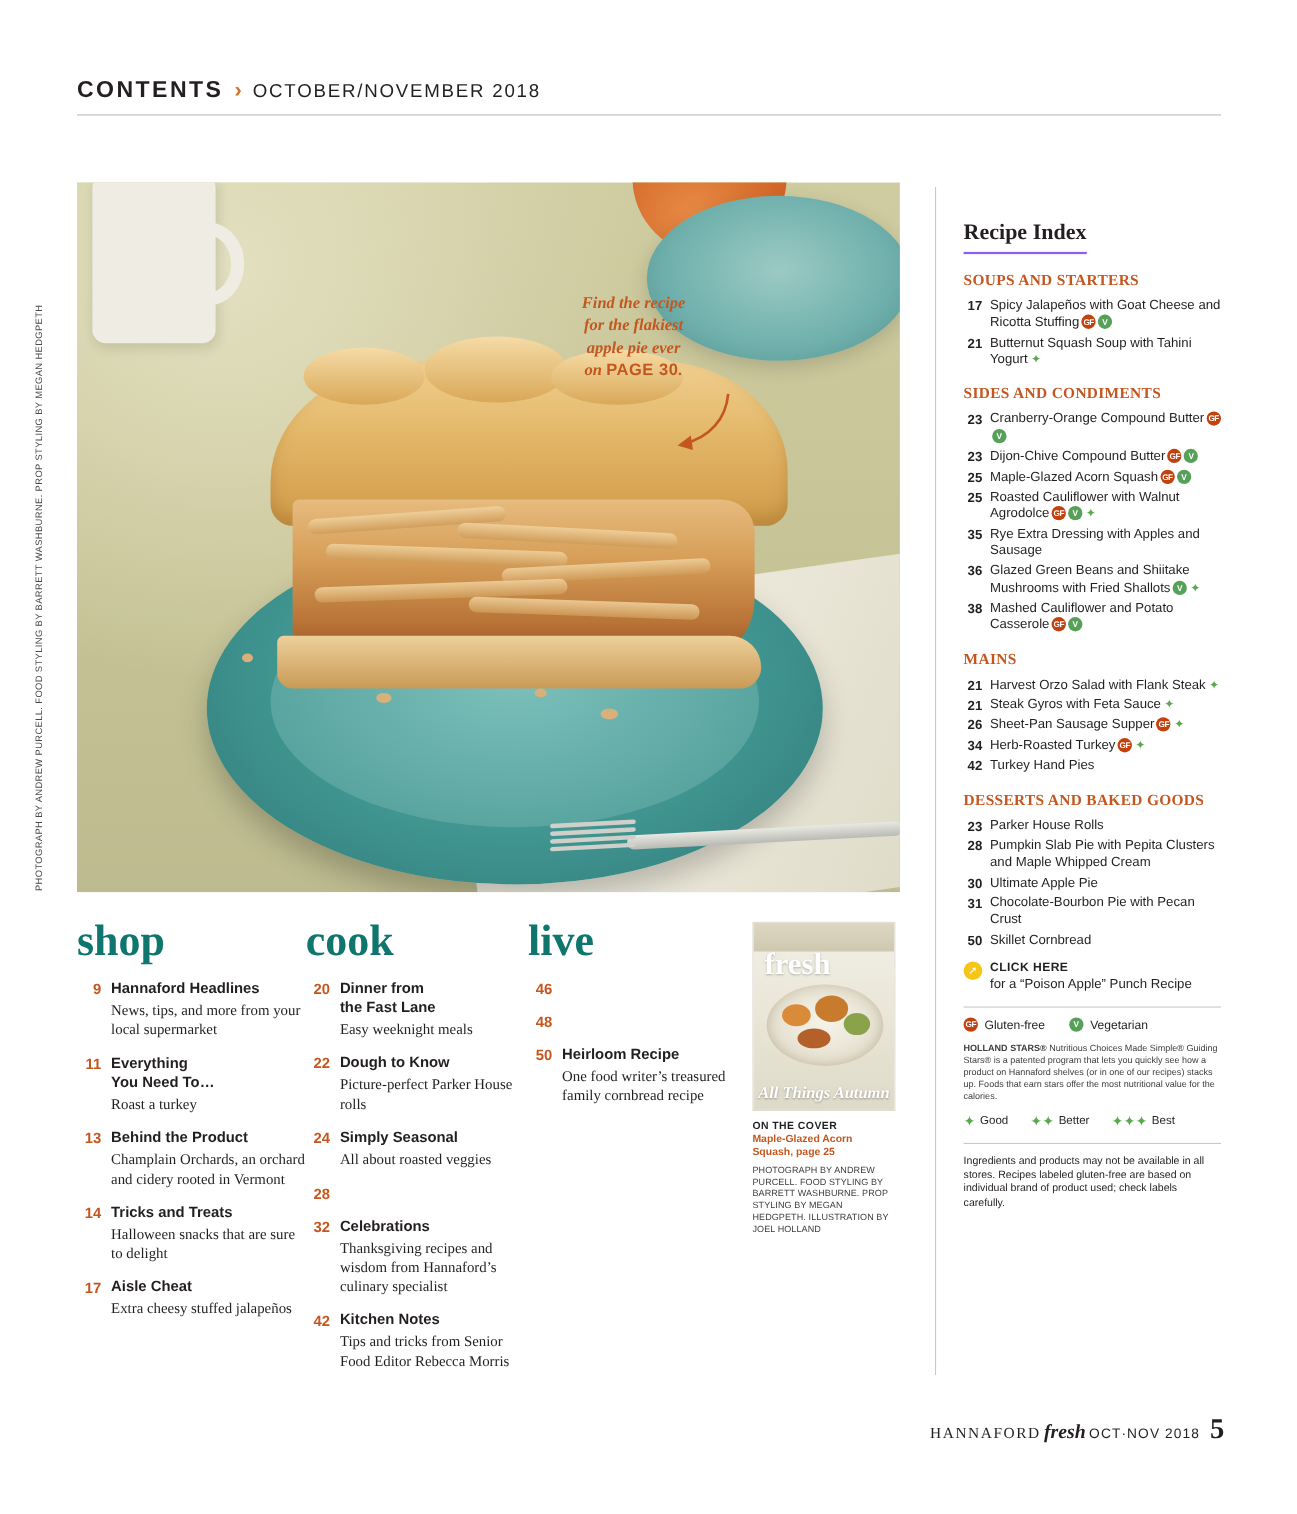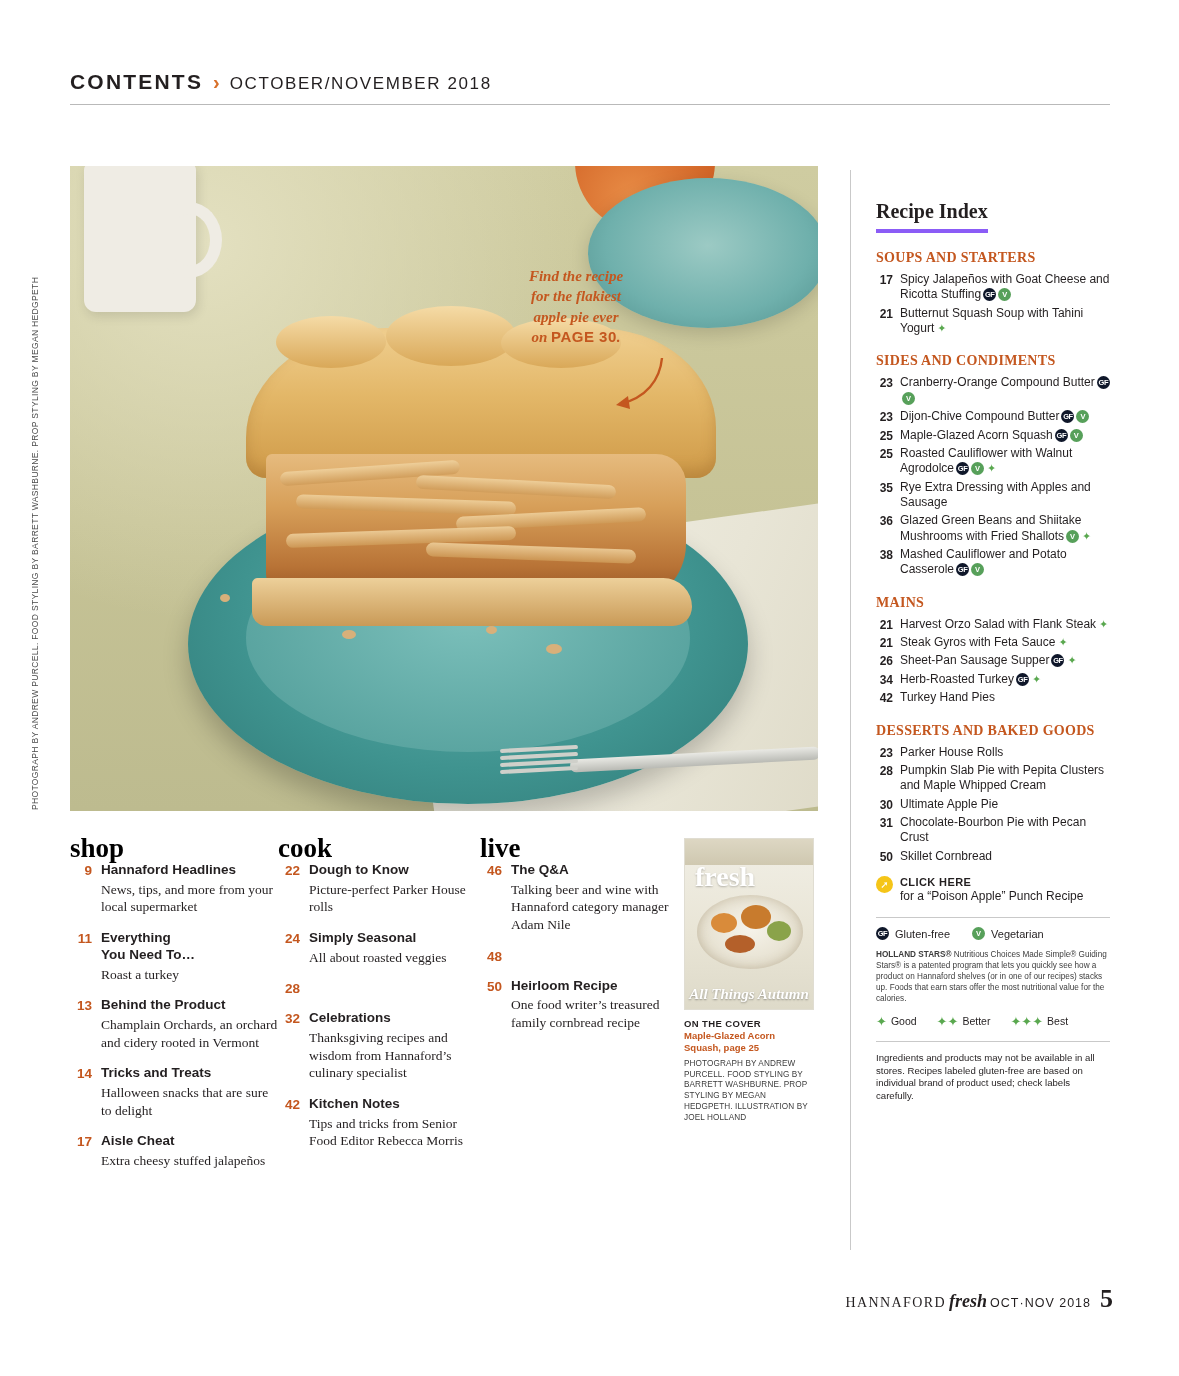--- a/index.html
+++ b/index.html
@@ -138,21 +138,21 @@
     font-family:"Liberation Serif", serif; font-style:italic;
     font-weight:bold; color:#c4571f; font-size:15px; line-height:1.35;
   }
   .hero-caption .pagenum{ font-family:"Liberation Sans", sans-serif; font-style:normal; letter-spacing:.5px; }
   .hero-arrow{ position:absolute; right:150px; top:188px; width:70px; height:60px; }
 
   
   .cols { position:absolute; left:70px; top:835px; width:748px; }
   .col-head {
     font-family:"Liberation Serif", serif; font-weight:bold;
-    font-size:27px; line-height:1; color:#000000; 
+    font-size:40px; line-height:1; color:#0f766e; margin-bottom:16px;
   }
   .col { position:absolute; top:0; }
   .col-shop { left:0; width:208px; }
   .col-cook { left:208px; width:200px; }
   .col-live { left:410px; width:200px; }
 
   .entry { display:flex; gap:9px; margin-bottom:14px; align-items:flex-start; }
   .entry .num {
     color:#c4571f; font-weight:bold; font-size:13.5px; min-width:22px;
     text-align:right; padding-top:1px;
@@ -208,38 +208,38 @@
   
   .v-divider {
     position:absolute; left:850px; top:170px; width:1px; height:1080px;
     background:#c9c9c9;
   }
 
   
   .index { position:absolute; left:876px; top:200px; width:234px; }
   .index-title {
     font-family:"Liberation Serif", serif; font-weight:bold; font-size:20px;
-    color:#231f20; padding-bottom:6px; border-bottom:4px solid #8b5cf6;
+    color:#231f20; padding-bottom:6px; border-bottom:2px solid #8b5cf6;
     display:inline-block;
   }
   .cat {
     color:#c4571f; font-weight:bold; font-size:14px; letter-spacing:.3px;
     margin-top:17px; margin-bottom:6px;font-family:Liberation Serif, serif;
   }
   .ritem { display:flex; gap:7px; margin-bottom:3px; align-items:flex-start; }
   .ritem .rnum {
     font-weight:bold; font-size:12px; min-width:17px; text-align:right; padding-top:1px;
   }
   .ritem .rtext { font-size:12px; line-height:1.28; flex:1; }
   .badge {
     display:inline-block; width:13px; height:13px; border-radius:50%;
     font-size:7.5px; font-weight:bold; color:#fff; text-align:center;
     line-height:13px; vertical-align:1px; margin-left:2px;
   }
-  .b-gf { background:#0f172a; letter-spacing:-.5px;text-align:center; }
+  .b-gf { background:#c2410c; letter-spacing:-.5px;text-align:center; }
   .b-v  { background:#57a05a; }
   .star-ico { display:inline-block; color:#5aa84f; font-size:11px; margin-left:3px; }
 
   .click-row { display:flex; gap:7px; align-items:flex-start; margin-top:12px; }
   .click-badge {
     width:17px; height:17px; border-radius:50%; background:#f5c518;
     color:#fff; font-size:10px; text-align:center; line-height:17px;
   }
   .click-here { font-weight:bold; font-size:11px; letter-spacing:.4px; }
   .click-sub { font-size:12px; margin-top:1px; }
@@ -389,20 +389,28 @@
           <div class="title">Aisle Cheat</div>
           <div class="desc">Extra cheesy stuffed jalapeños</div>
         </div>
       </div>
     </div>
 
     <div class="col col-cook">
       <div class="col-head">cook</div>
 
       <div class="entry">
+        <div class="num">20</div>
+        <div class="body">
+          <div class="title" style="white-space:pre-line">Dinner from
+the Fast Lane</div>
+          <div class="desc">Easy weeknight meals</div>
+        </div>
+      </div>
+      <div class="entry">
         <div class="num">22</div>
         <div class="body">
           <div class="title">Dough to Know</div>
           <div class="desc">Picture-perfect Parker House rolls</div>
         </div>
       </div>
       <div class="entry">
         <div class="num">24</div>
         <div class="body">
           <div class="title">Simply Seasonal</div>
@@ -426,24 +434,20 @@
           <div class="desc">Tips and tricks from Senior Food Editor Rebecca Morris</div>
         </div>
       </div>
     </div>
 
     <div class="col col-live">
       <div class="col-head">live</div>
 
       <div class="entry">
         <div class="num">46</div>
-        <div class="body">
-          <div class="title">The Q&amp;A</div>
-          <div class="desc">Talking beer and wine with Hannaford category manager Adam Nile</div>
-        </div>
       </div>
       <div class="entry">
         <div class="num">48</div>
       </div>
       <div class="entry">
         <div class="num">50</div>
         <div class="body">
           <div class="title">Heirloom Recipe</div>
           <div class="desc">One food writer’s treasured family cornbread recipe</div>
         </div>

